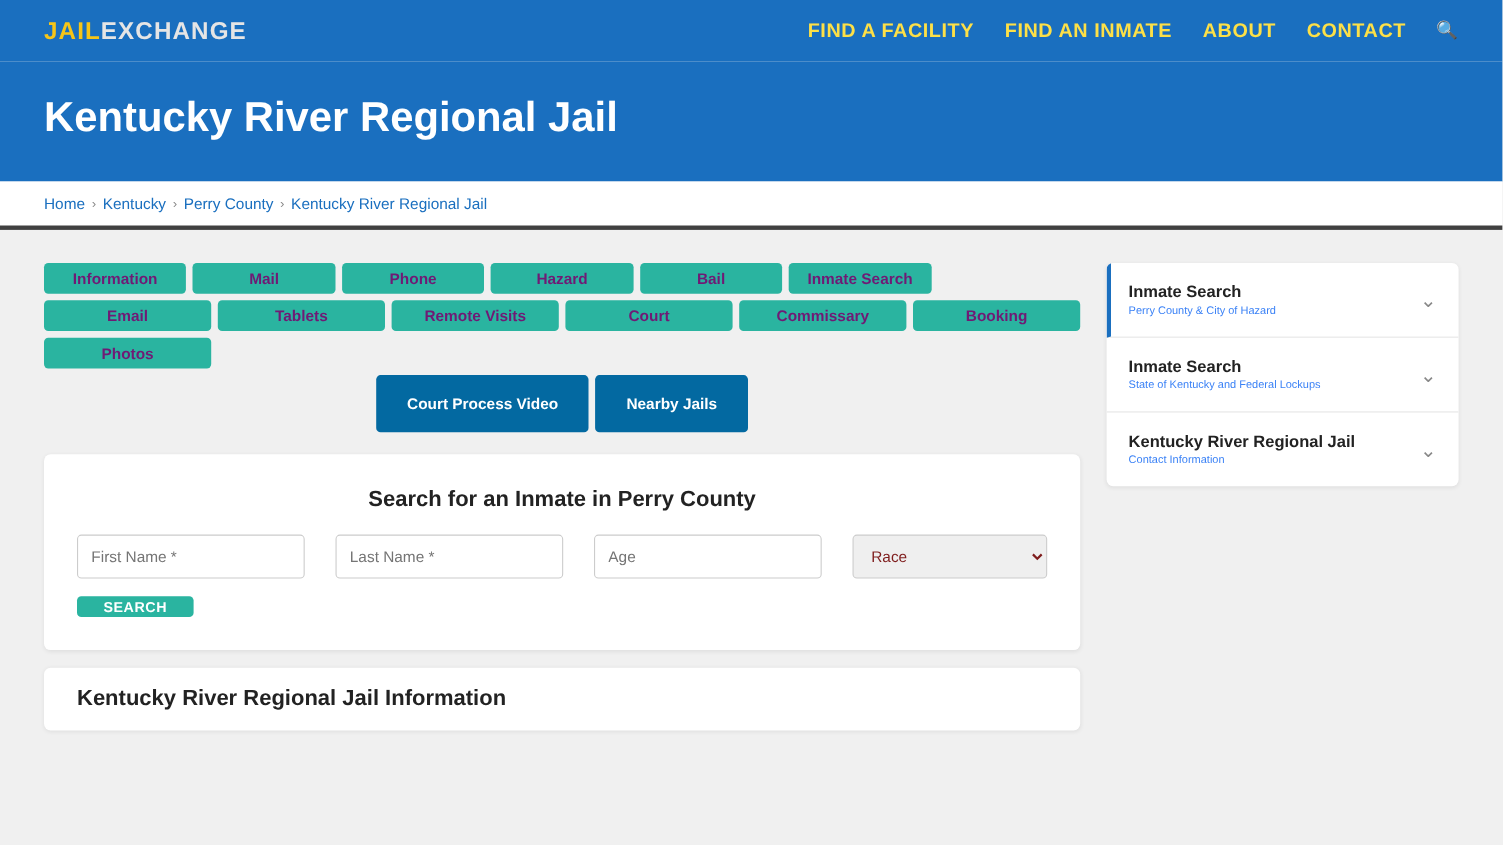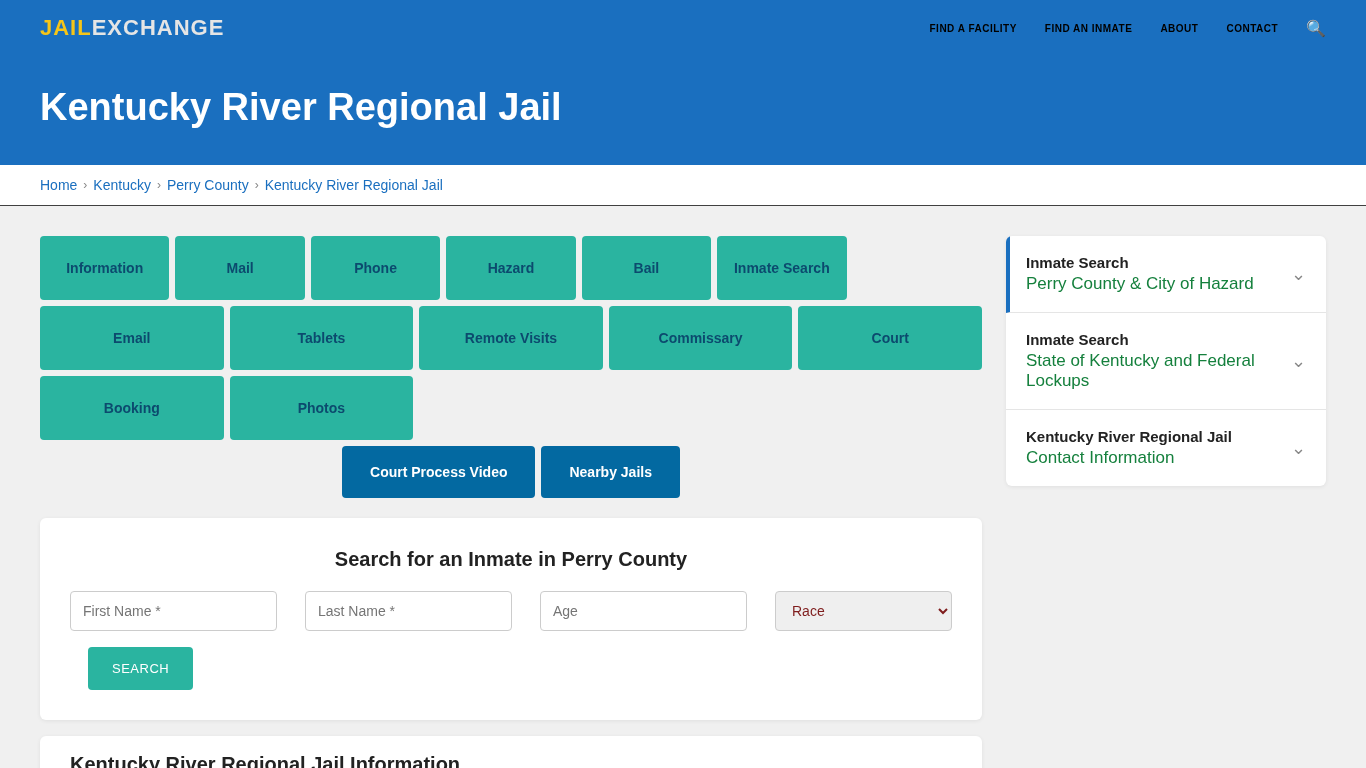--- a/index.html
+++ b/index.html
@@ -22,23 +22,23 @@
     }
     .logo span {
       color: #f5c518;
     }
     .nav {
       display: flex;
       align-items: center;
       gap: 28px;
     }
     .nav a {
-      color: #000000;
+      color: #fde047;
       text-decoration: none;
-      font-size: 10px;
+      font-size: 18px;
       font-weight: 700;
       letter-spacing: 0.5px;
       cursor: pointer;
     }
     .nav-search {
       color: #fff;
       font-size: 16px;
       cursor: pointer;
     }
 
@@ -50,21 +50,21 @@
     .hero h1 {
       color: #fff;
       font-size: 38px;
       font-weight: 800;
     }
 
     
     .breadcrumb-bar {
       background: #fff;
       padding: 12px 40px;
-      border-bottom: 1px solid #404040;
+      border-bottom: 4px solid #404040;
     }
     .breadcrumb {
       display: flex;
       align-items: center;
       gap: 6px;
       font-size: 14px;
     }
     .breadcrumb a {
       color: #1a6fbf;
       text-decoration: none;
@@ -93,36 +93,36 @@
 
     
     .button-grid {
       display: grid;
       grid-template-columns: repeat(7, 1fr);
       gap: 6px;
       margin-bottom: 6px;
     }
     .button-grid-row2 {
       display: grid;
-      grid-template-columns: repeat(5, 1fr);
+      grid-template-columns: repeat(6, 1fr);
       gap: 6px;
       margin-bottom: 6px;
     }
     .button-grid-row3 {
       display: flex;
       justify-content: center;
       gap: 6px;
       margin-bottom: 6px;
     }
     .grid-btn {
       background: #2ab4a0;
-      color: #0c4a6e;
+      color: #701a75;
       border: none;
       border-radius: 4px;
-      padding: 24px 8px;
+      padding: 6px 8px;
       font-size: 14px;
       font-weight: 600;
       cursor: pointer;
       text-align: center;
       transition: background 0.2s;
     }
     .grid-btn-wide {
       background: #0369a1;
       color: #fff;
       border: none;
@@ -165,26 +165,25 @@
     }
     .search-fields select {
       flex: 1.2;
       color: #7f1d1d;
     }
     .search-btn {
       background: #2ab4a0;
       color: #fff;
       border: none;
       border-radius: 4px;
-      padding: 14px 24px;
+      padding: 2px 24px;
       font-size: 13px;
-      font-weight: 400;
+      font-weight: 700;
       cursor: pointer;
       letter-spacing: 0.5px;
-      margin-left: 18px;
     }
 
     
     .info-section {
       background: #fff;
       border-radius: 6px;
       padding: 17px 30px;
       margin-top: 16px;
       box-shadow: 0 1px 4px rgba(0,0,0,0.07);
     }
@@ -221,22 +220,22 @@
       border-left: 4px solid #1a6fbf;
       padding-left: 16px;
     }
     .sidebar-item-text h3 {
       font-size: 15px;
       font-weight: 700;
       color: #222;
       margin-bottom: 3px;
     }
     .sidebar-item-text p {
-      font-size: 17px;
-      color: #15803d;
+      font-size: 10px;
+      color: #3b82f6;
     }
     .sidebar-chevron {
       font-size: 18px;
       color: #888;
     }
   </style>
 </head>
 <body>
 
 <header class="header">
@@ -278,22 +277,22 @@
       <button class="grid-btn">Phone</button>
       <button class="grid-btn">Hazard</button>
       <button class="grid-btn">Bail</button>
       <button class="grid-btn">Inmate Search</button>
     </div>
 
     <div class="button-grid-row2">
       <button class="grid-btn">Email</button>
       <button class="grid-btn">Tablets</button>
       <button class="grid-btn">Remote Visits</button>
+      <button class="grid-btn">Court</button>
       <button class="grid-btn">Commissary</button>
-      <button class="grid-btn">Court</button>
       <button class="grid-btn">Booking</button>
       <button class="grid-btn">Photos</button>
     </div>
 
     <div class="button-grid-row3">
       <button class="grid-btn-wide">Court Process Video</button>
       <button class="grid-btn-wide">Nearby Jails</button>
     </div>
 
     <div class="search-section">

